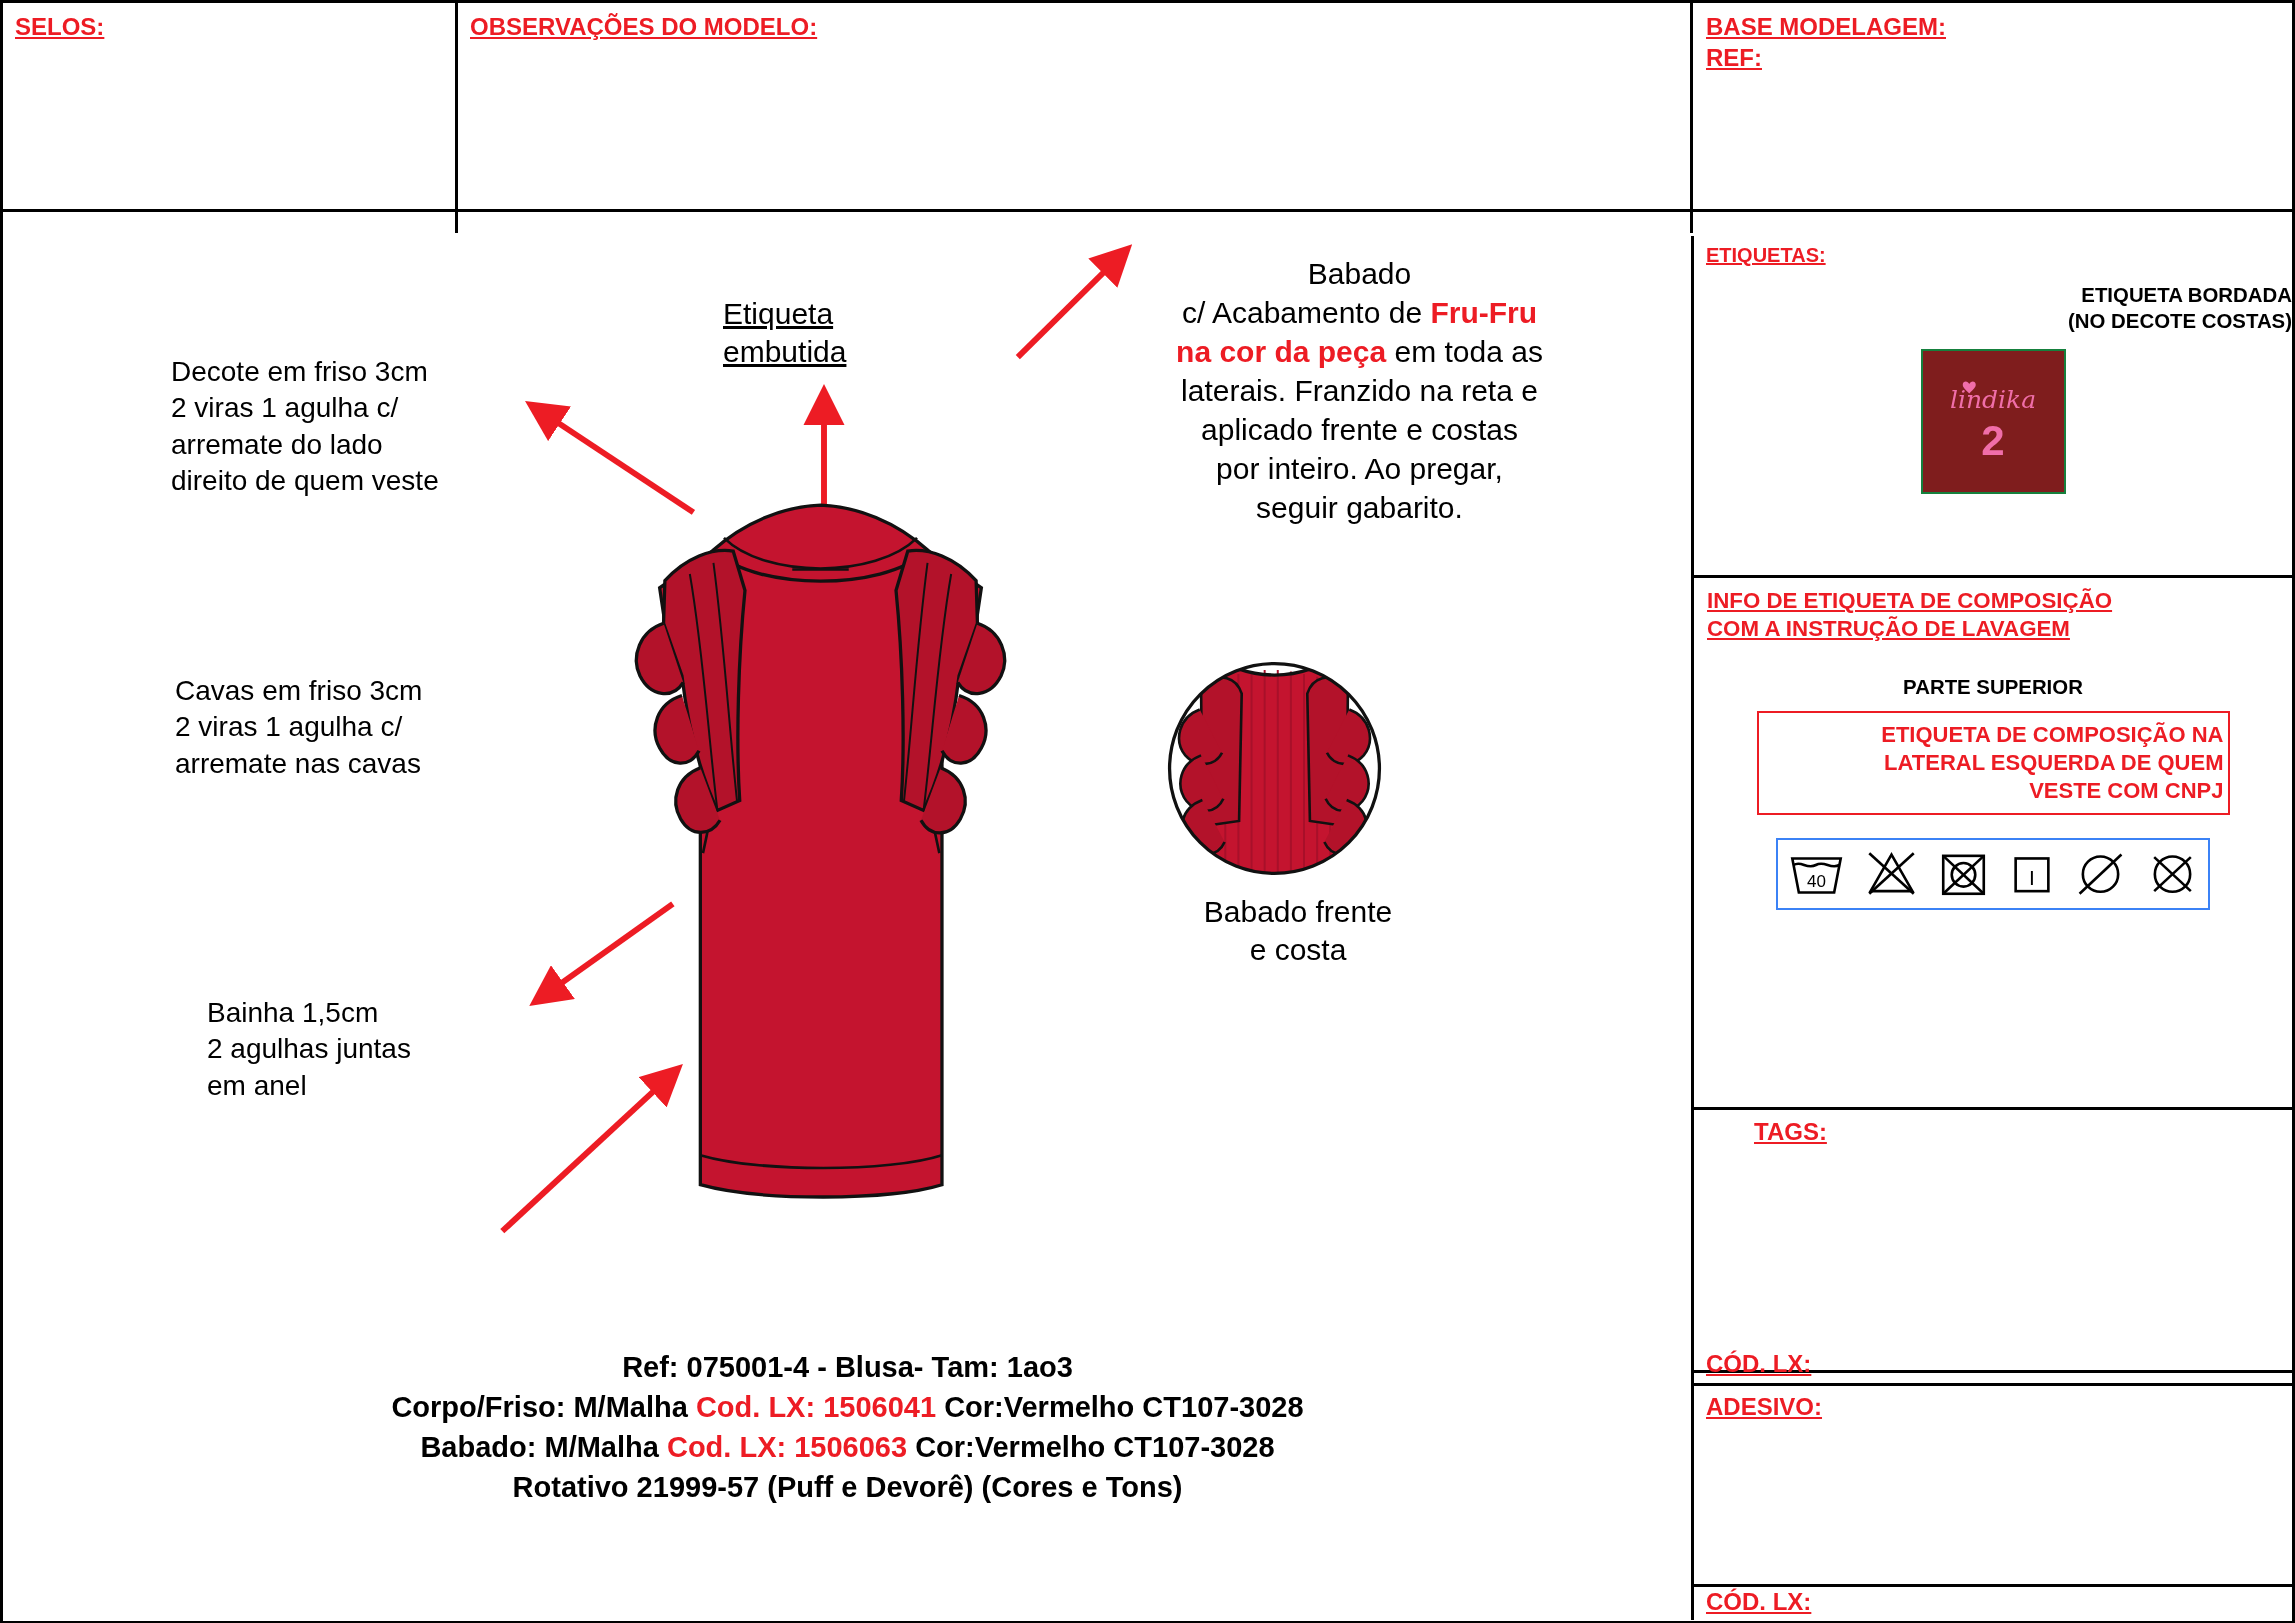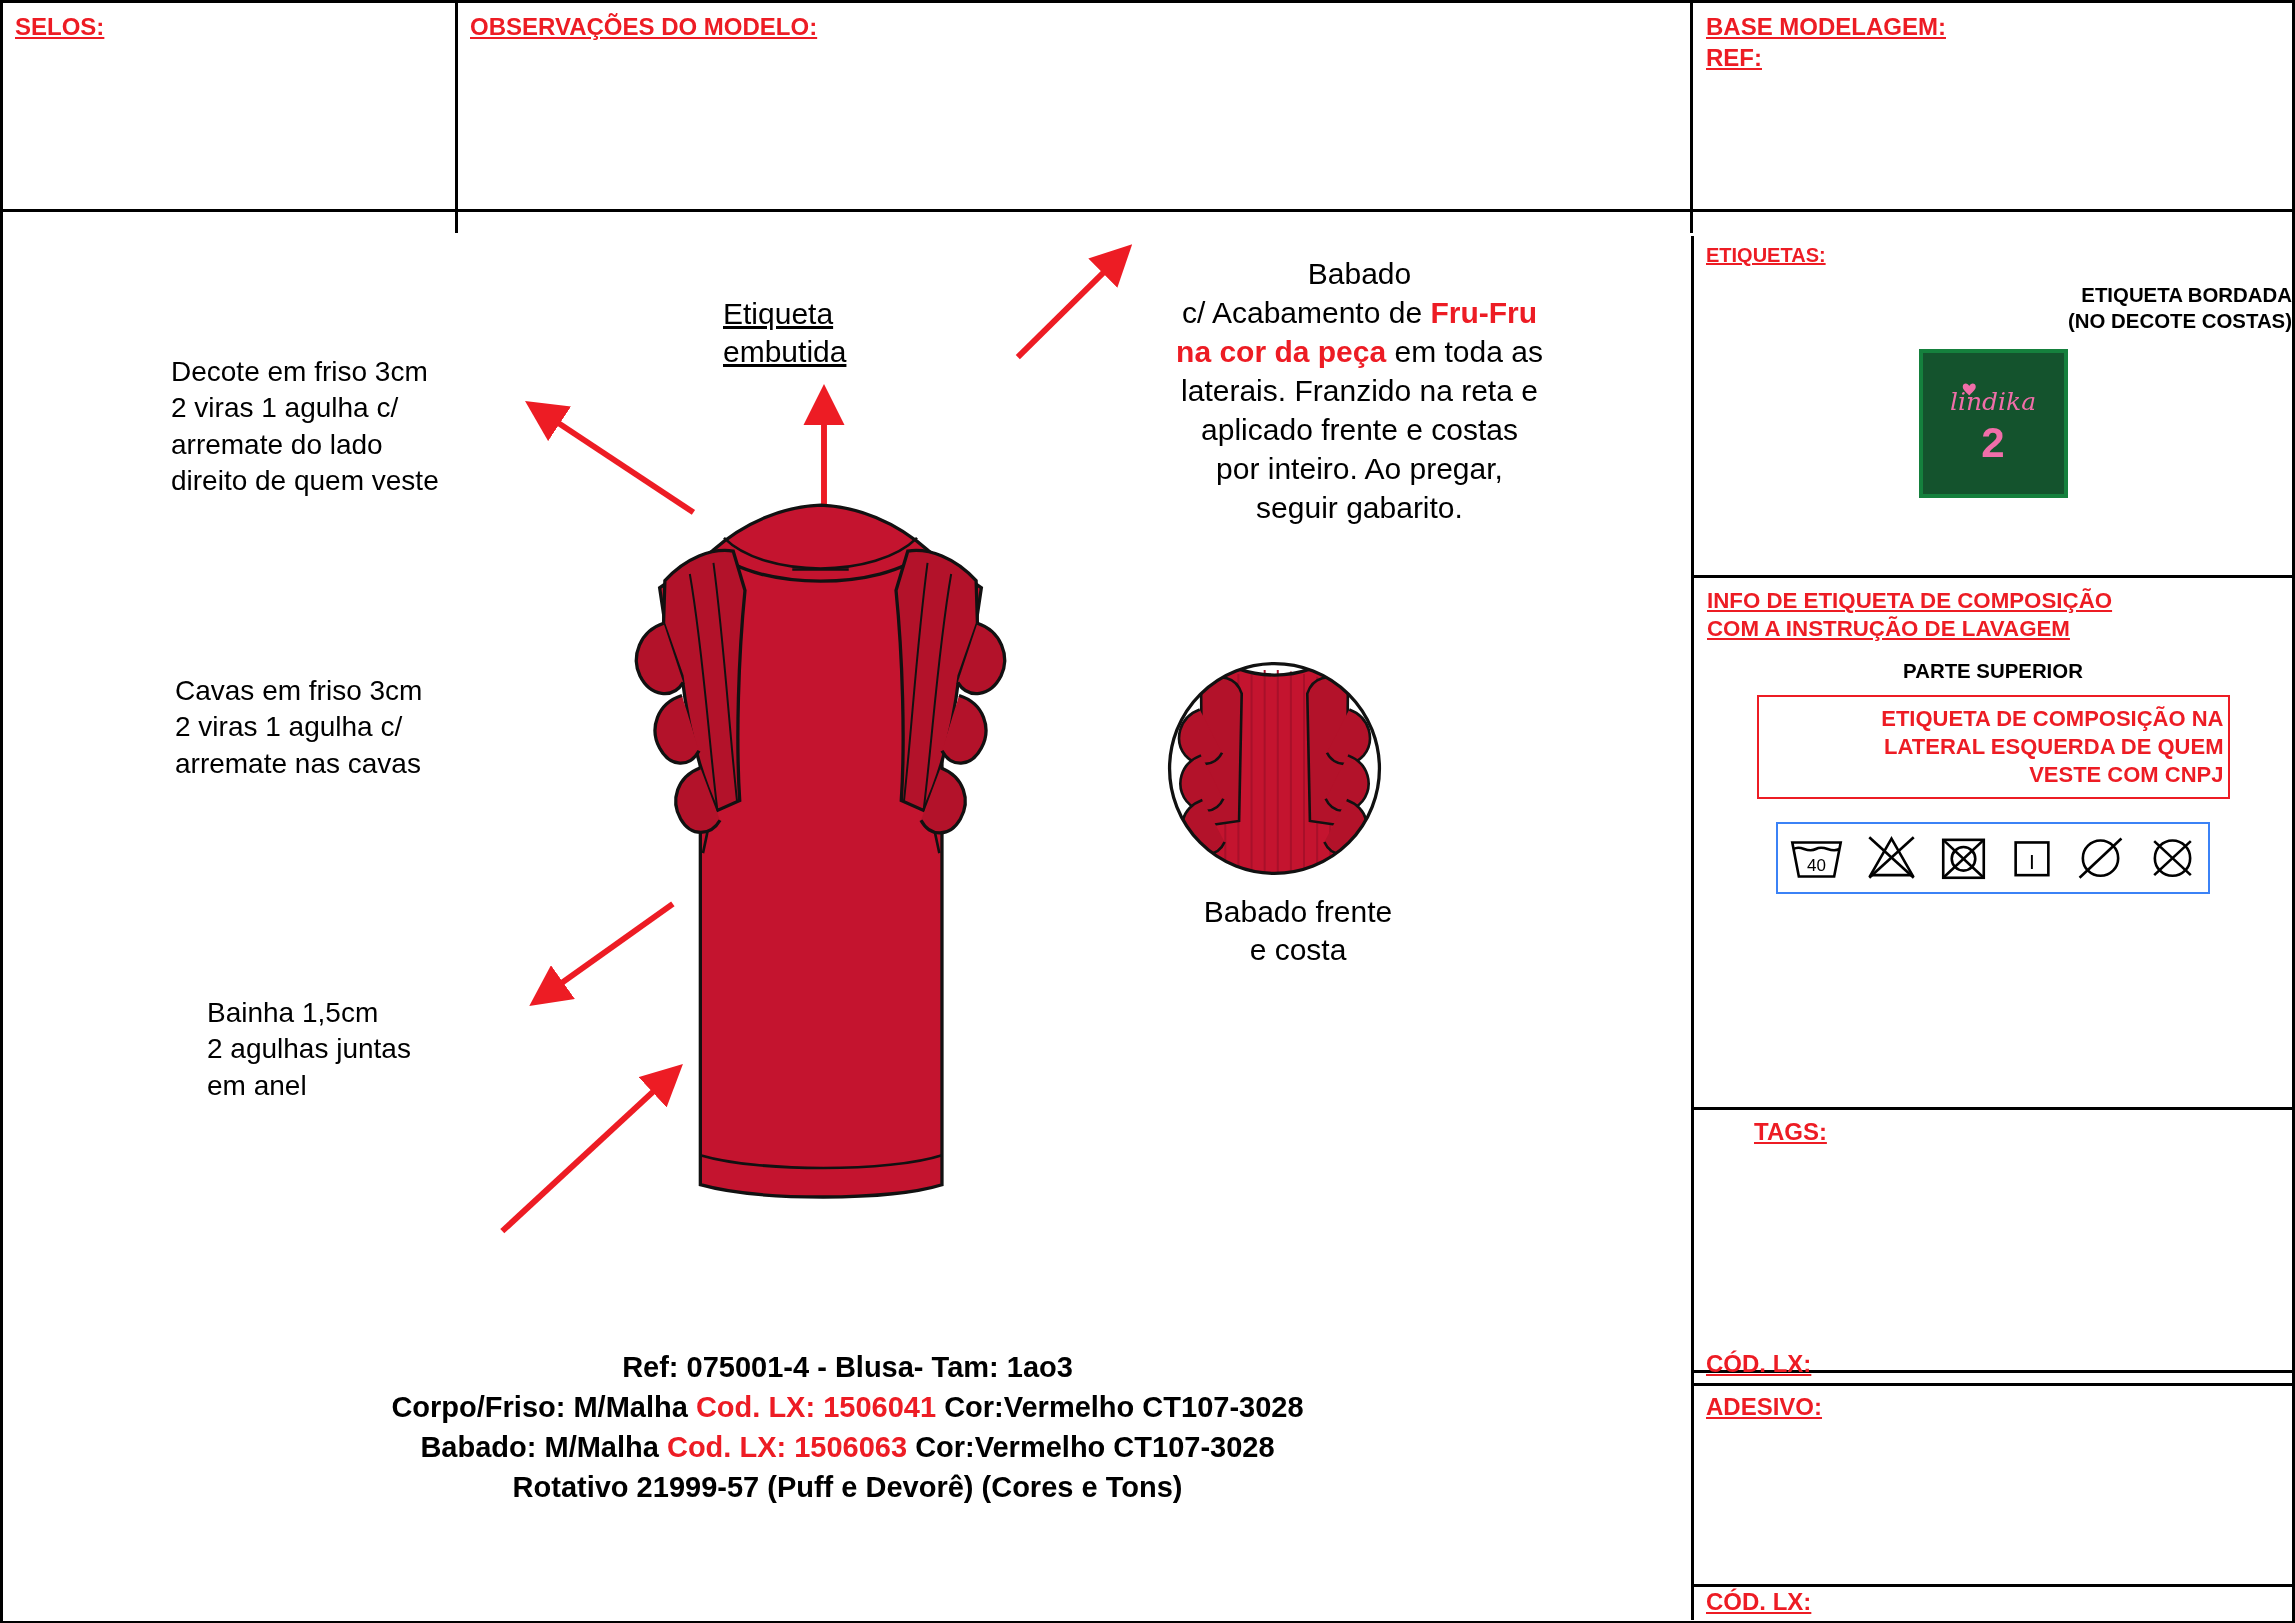--- a/index.html
+++ b/index.html
@@ -148,24 +148,24 @@
   .etq-bordada-title {
     text-align: center;
     font-weight: bold;
     font-size: 20.4px;
     line-height: 1.25;
     margin-top: 16px;
   }
   .etq-card {
     width: 141px;
     height: 141px;
-    border: 4px solid #15803d;
+    border: 2px solid #15803d;
     margin: 14.5px auto 0 auto;
     position: relative;
-    background: #14532d;
+    background: #7f1d1d;
   }
   .etq-brand {
     position: absolute;
     left: 0; right: 0;
     top: 34px;
     text-align: center;
     color: #f06ea9;
     font-size: 25px;
     font-family: "DejaVu Serif", serif;
     font-style: italic;
@@ -192,21 +192,21 @@
     font-weight: bold;
     font-size: 22.3px;
     text-decoration: underline;
     line-height: 1.25;
     padding: 9.2px 13px 0 13px;
   }
   .parte-sup {
     text-align: center;
     font-weight: bold;
     font-size: 20.4px;
-    margin-top: 17px;
+    margin-top: 33px;
   }
   .comp-box {
     margin: 12px auto 0 auto;
     width: 473px;
     border: 2.6px solid #ed1c24;
     color: #ed1c24;
     font-weight: bold;
     font-size: 22px;
     line-height: 1.28;
     text-align: right;

